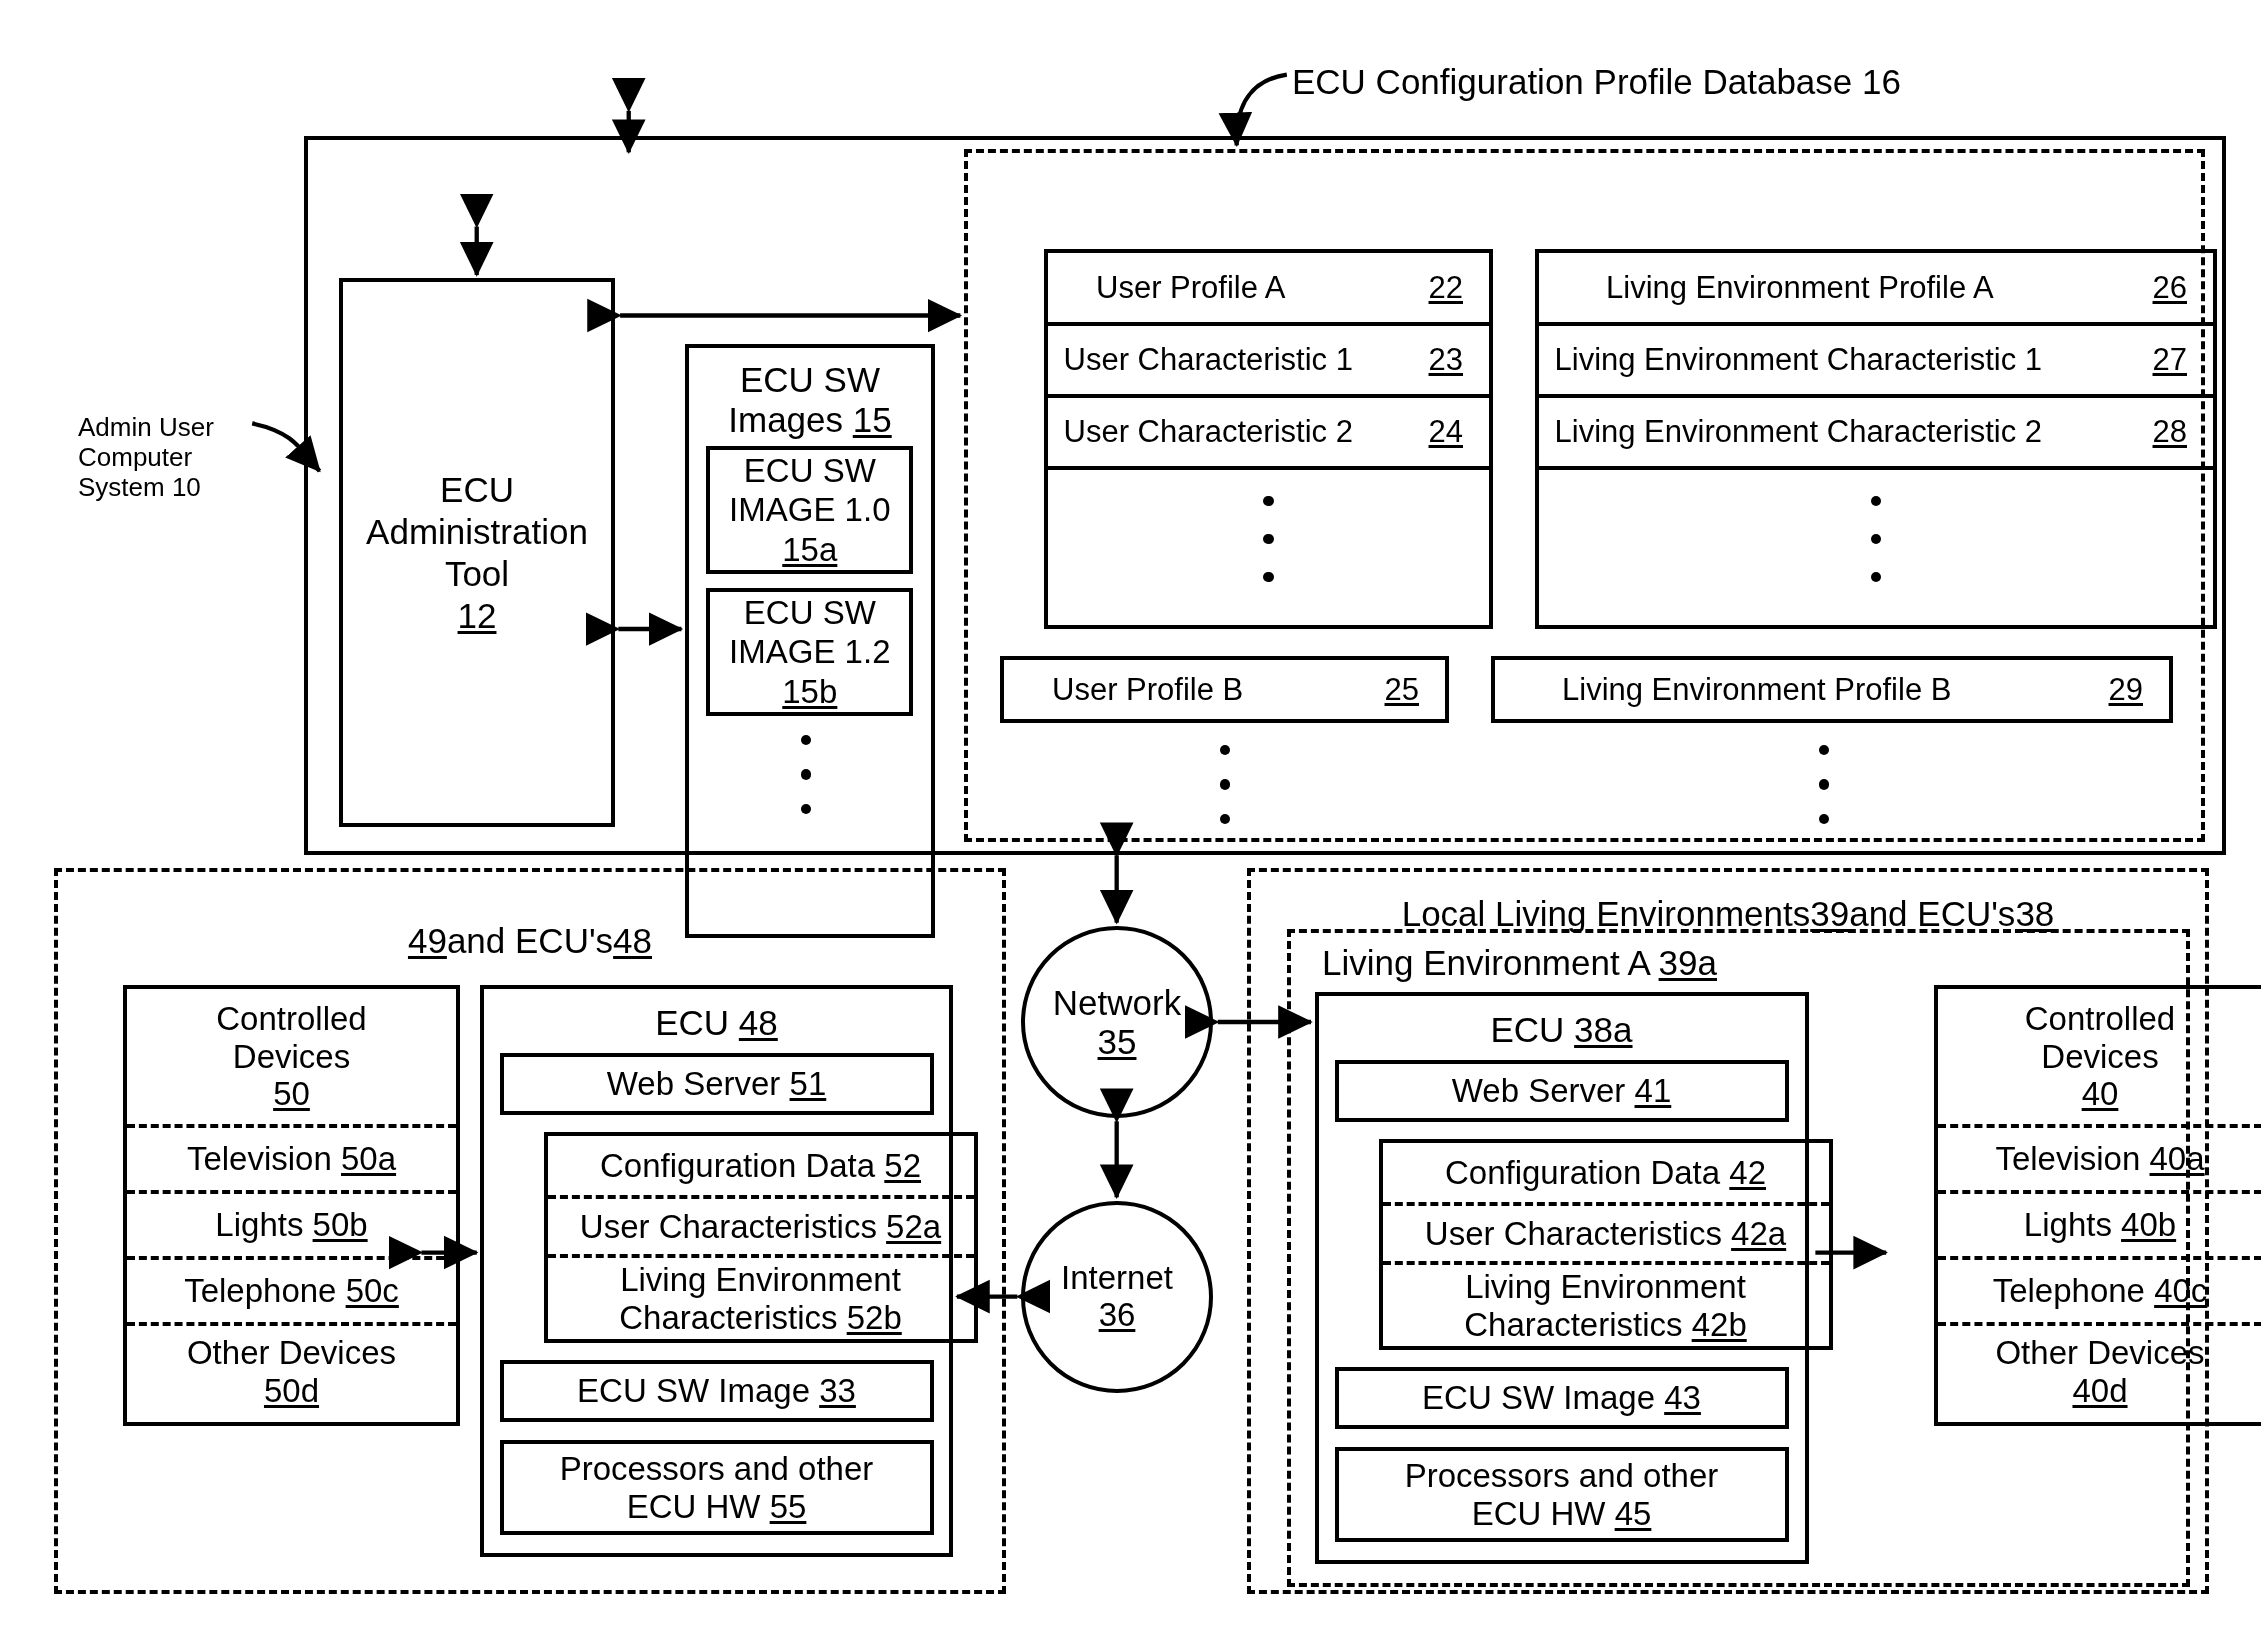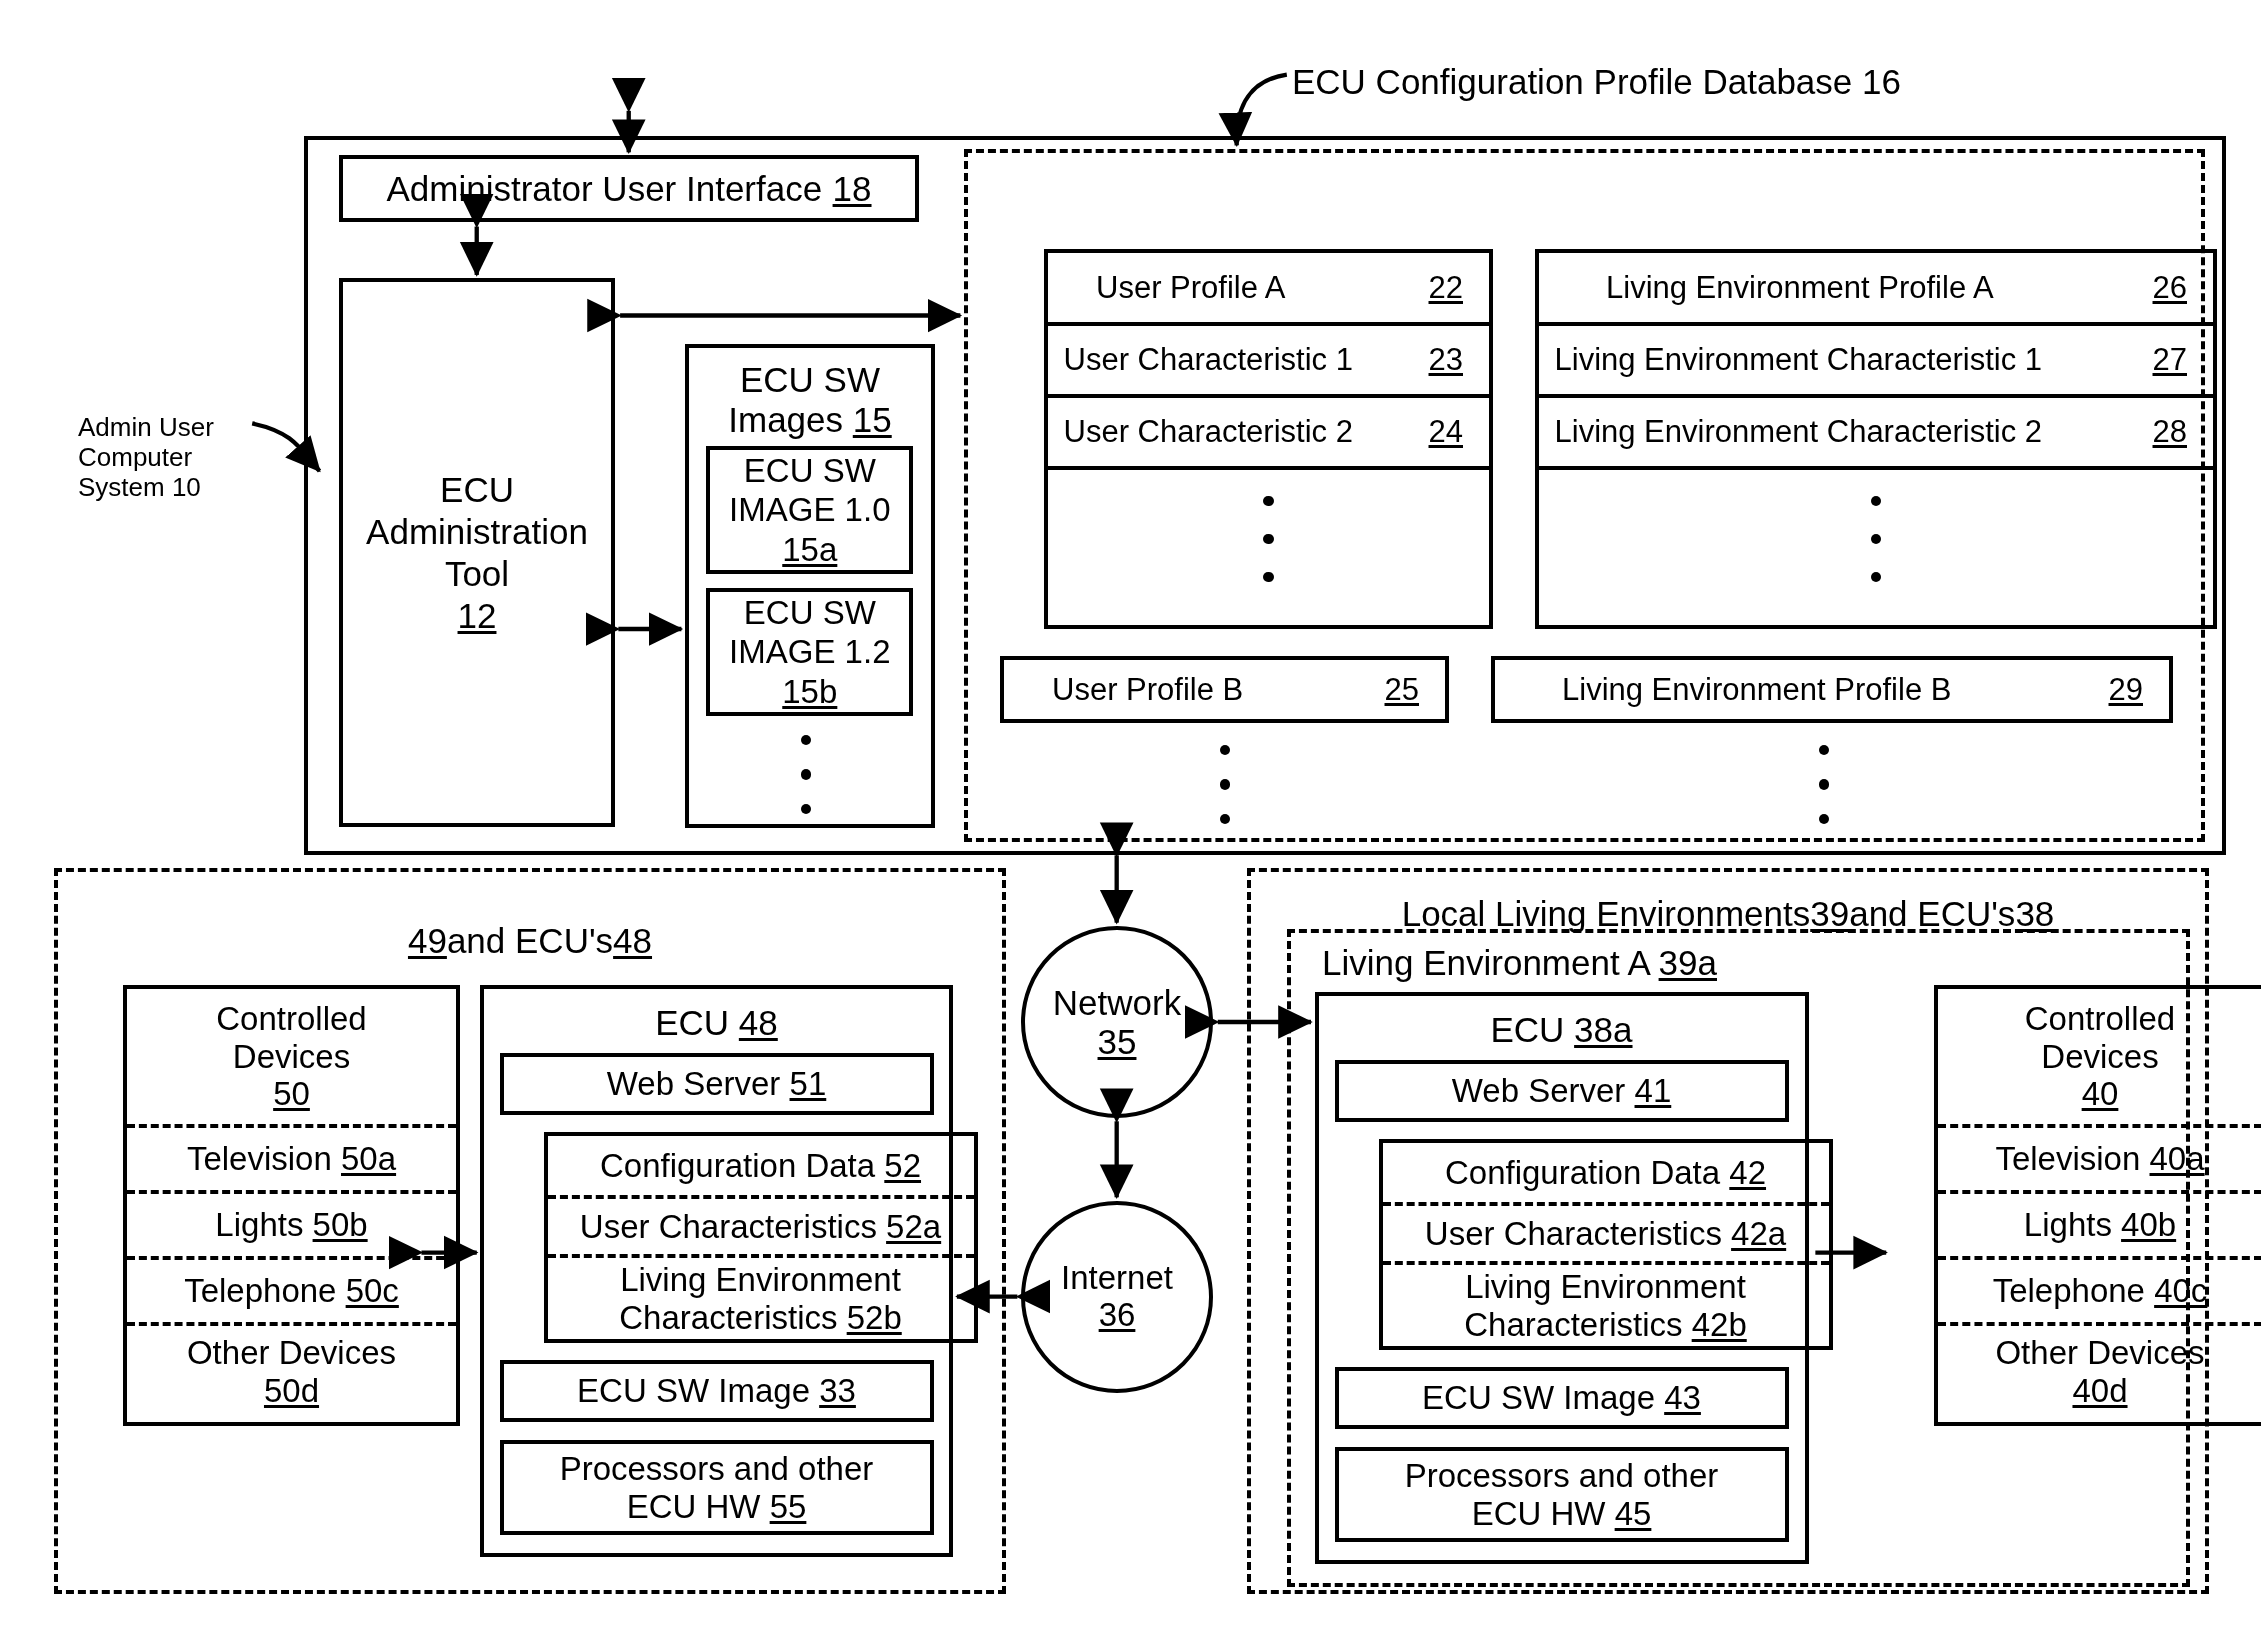--- a/index.html
+++ b/index.html
@@ -29,34 +29,29 @@
 
 
   <div class="abs solid" style="left:304px;top:136px;width:1922px;height:719px;"></div>
 
   <div class="lbl" style="left:30px;top:413px;width:259px;font-size:26px;margin-left:48px;">
     <div>Admin User</div>
     <div>Computer</div>
     <div>System 10</div>
   </div>
 
-  <div class="abs solid" style="left:339px;top:155px;width:580px;height:67px;display:flex;align-items:center;justify-content:center;font-size:35px;">
-    <span>Administrator User Interface</span>
-    <span style="width:10.4px"></span>
-    <span class="u">18</span>
-  </div>
 
   <div class="abs solid" style="left:339px;top:278px;width:276px;height:549px;display:flex;flex-direction:column;align-items:center;justify-content:center;font-size:35px;line-height:1.2;">
     <div>ECU</div>
     <div>Administration</div>
     <div>Tool</div>
     <div class="u">12</div>
   </div>
 
-  <div class="abs solid" style="left:685px;top:344px;width:250px;height:484px;">
+  <div class="abs solid" style="left:685px;top:344px;width:250px;height:594px;">
     <div class="txt" style="left:0;top:8.6px;width:242px;height:86px;flex-direction:column;font-size:35px;">
       <div>ECU SW</div>
       <div><span>Images</span><span> </span><span class="u">15</span></div>
     </div>
     <div class="abs solid" style="left:17.3px;top:98px;width:207px;height:128px;display:flex;flex-direction:column;align-items:center;justify-content:center;font-size:33px;line-height:1.2;">
       <div>ECU SW</div>
       <div>IMAGE 1.0</div>
       <div class="u">15a</div>
     </div>
     <div class="abs solid" style="left:17.3px;top:240px;width:207px;height:128px;display:flex;flex-direction:column;align-items:center;justify-content:center;font-size:33px;line-height:1.2;">

